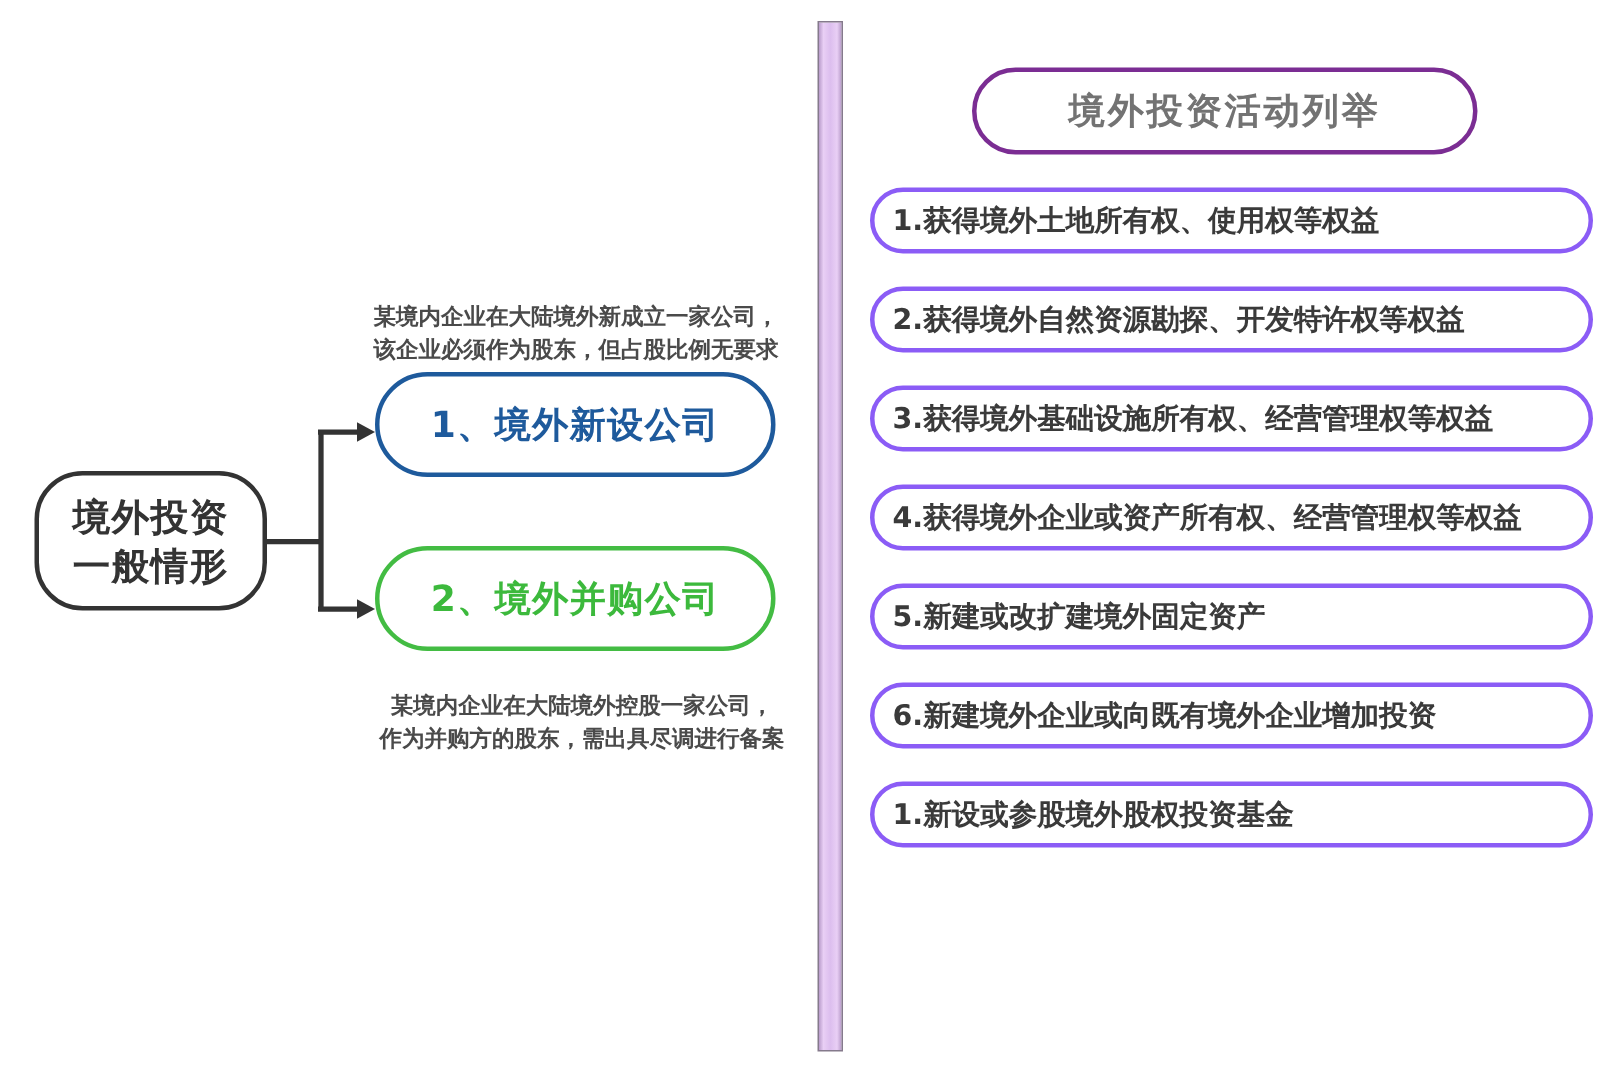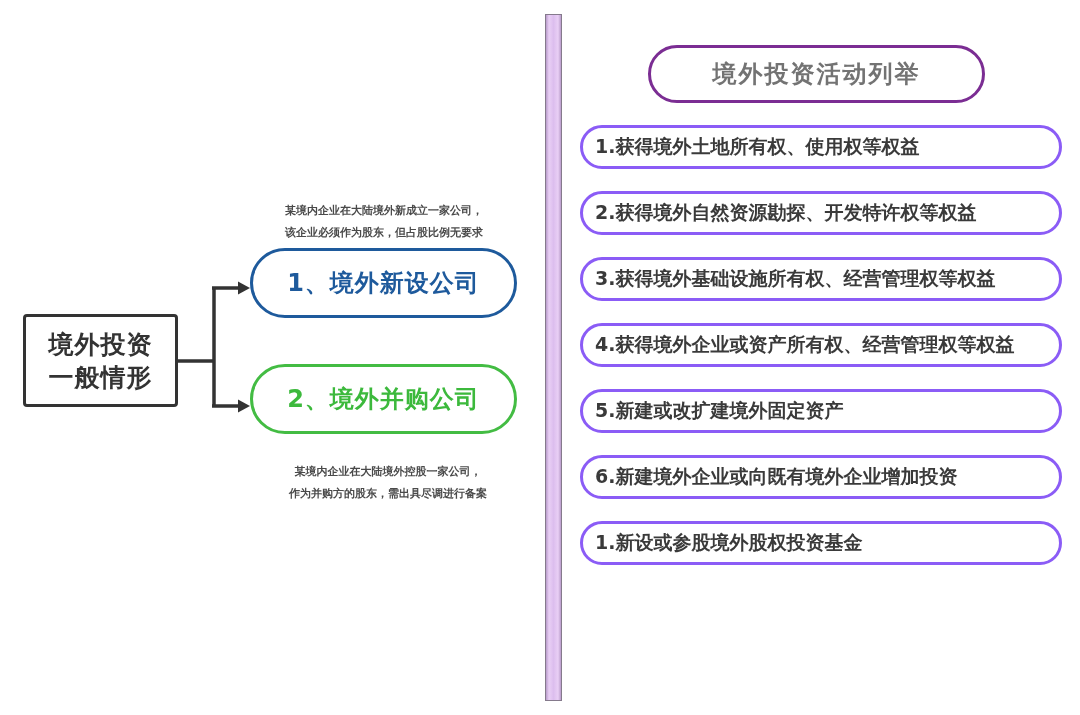--- a/index.html
+++ b/index.html
@@ -22,40 +22,40 @@
   .node {
     position: absolute;
     display: flex; flex-direction: column;
     align-items: center; justify-content: center;
     text-align: center;
     background: #ffffff;
     font-weight: bold;
   }
   .root-node {
     left: 23px; top: 314px; width: 155px; height: 93px;
-    border: 3.5px solid #333333; border-radius: 4px;
+    border: 3.5px solid #333333; border-radius: 32px;
     color: #333333; font-size: 25px; line-height: 1.32;
     letter-spacing: 1px;
   }
   .branch-node {
     left: 250px; width: 267px; height: 70px;
     border-radius: 38px; font-size: 24px; letter-spacing: 1px;
   }
   .branch-1 {
     top: 248px;
     border: 3.5px solid #1E5A9C; color: #1E5A9C;
   }
   .branch-2 {
     top: 364px;
     border: 3.5px solid #43BC43; color: #3CB93C;
   }
   .note {
     position: absolute;
     text-align: center;
-    color: #4A4A4A; font-size: 11px; font-weight: bold;
+    color: #4A4A4A; font-size: 15px; font-weight: bold;
     line-height: 22px;
   }
   .note-top { left: 238px; top: 200px; width: 292px; }
   .note-bottom { left: 244px; top: 460px; width: 288px; font-family: Liberation Serif, serif; }
   .divider {
     position: absolute;
     left: 545px; top: 14px; width: 17px; height: 687px;
     background: linear-gradient(90deg, #b99ccb 0%, #e9cff5 20%, #dcbeee 50%, #e9cff5 80%, #b99ccb 100%);
     border: 1px solid #857a8c;
   }

